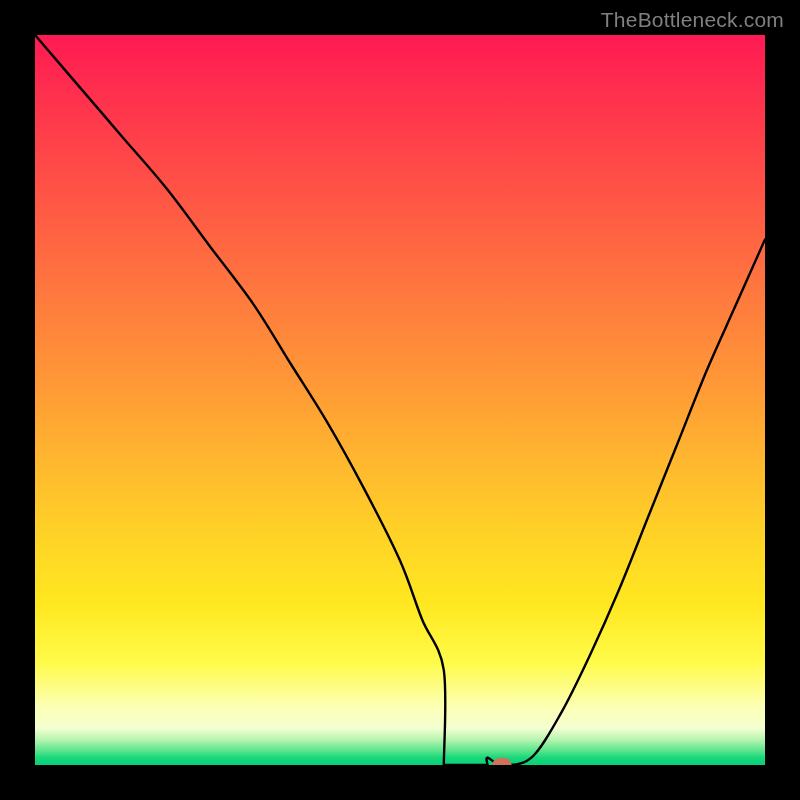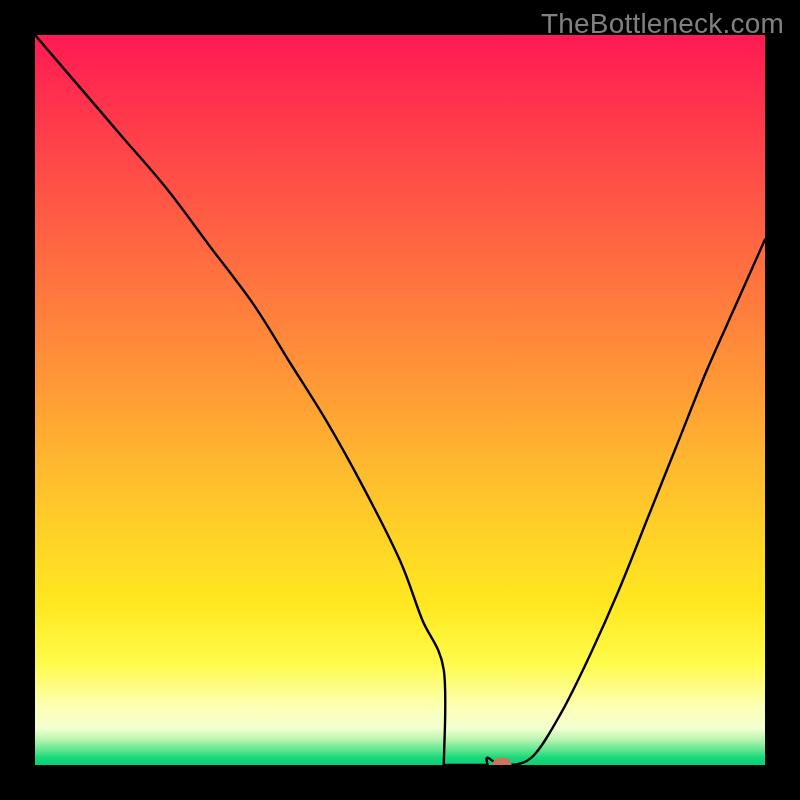--- a/index.html
+++ b/index.html
@@ -42,21 +42,21 @@
       #18d87a 99%,
       #0acf7a 100%
     );
     overflow: hidden;
   }
   .watermark {
     position: absolute;
     top: 8px;
     right: 16px;
     color: #808080;
-    font-size: 28px;
+    font-size: 21px;
     letter-spacing: 0.2px;
     user-select: none;
   }
   svg.curve {
     position: absolute;
     left: 0; top: 0;
     width: 100%;
     height: 100%;
   }
   .marker {

